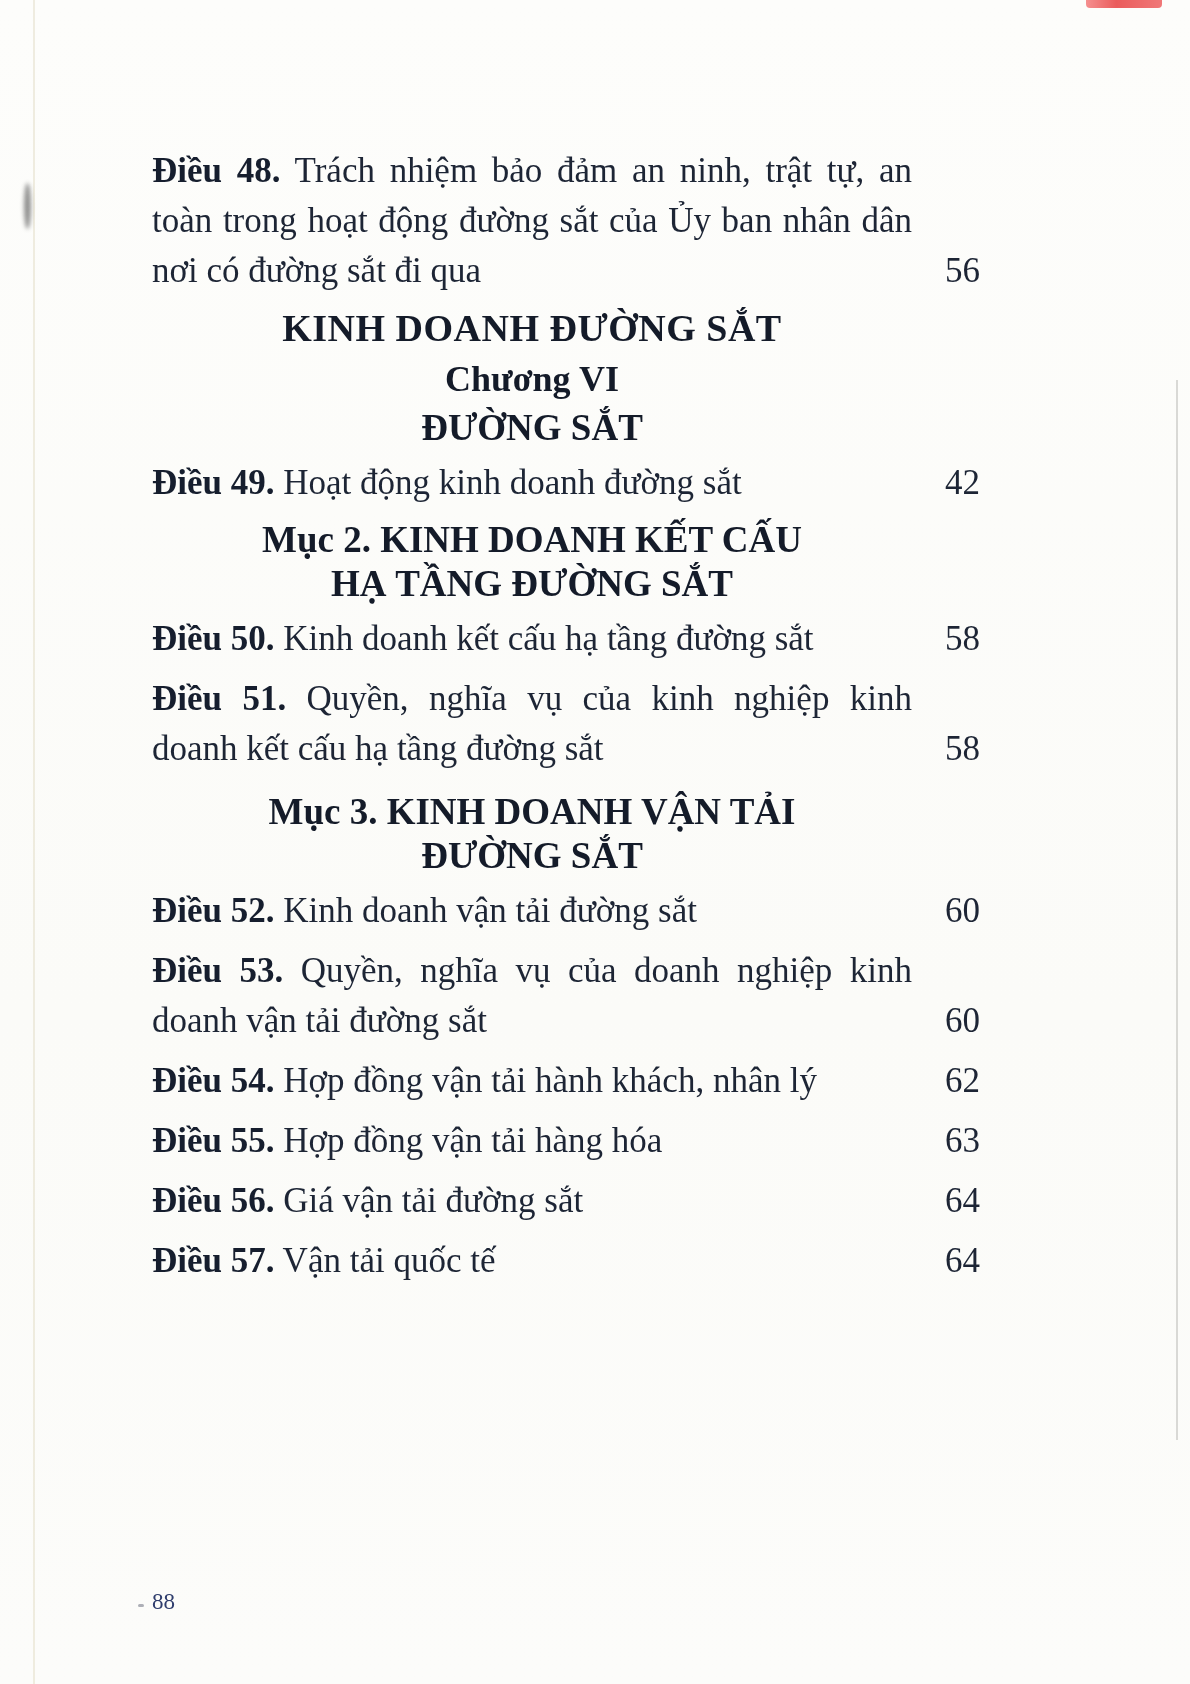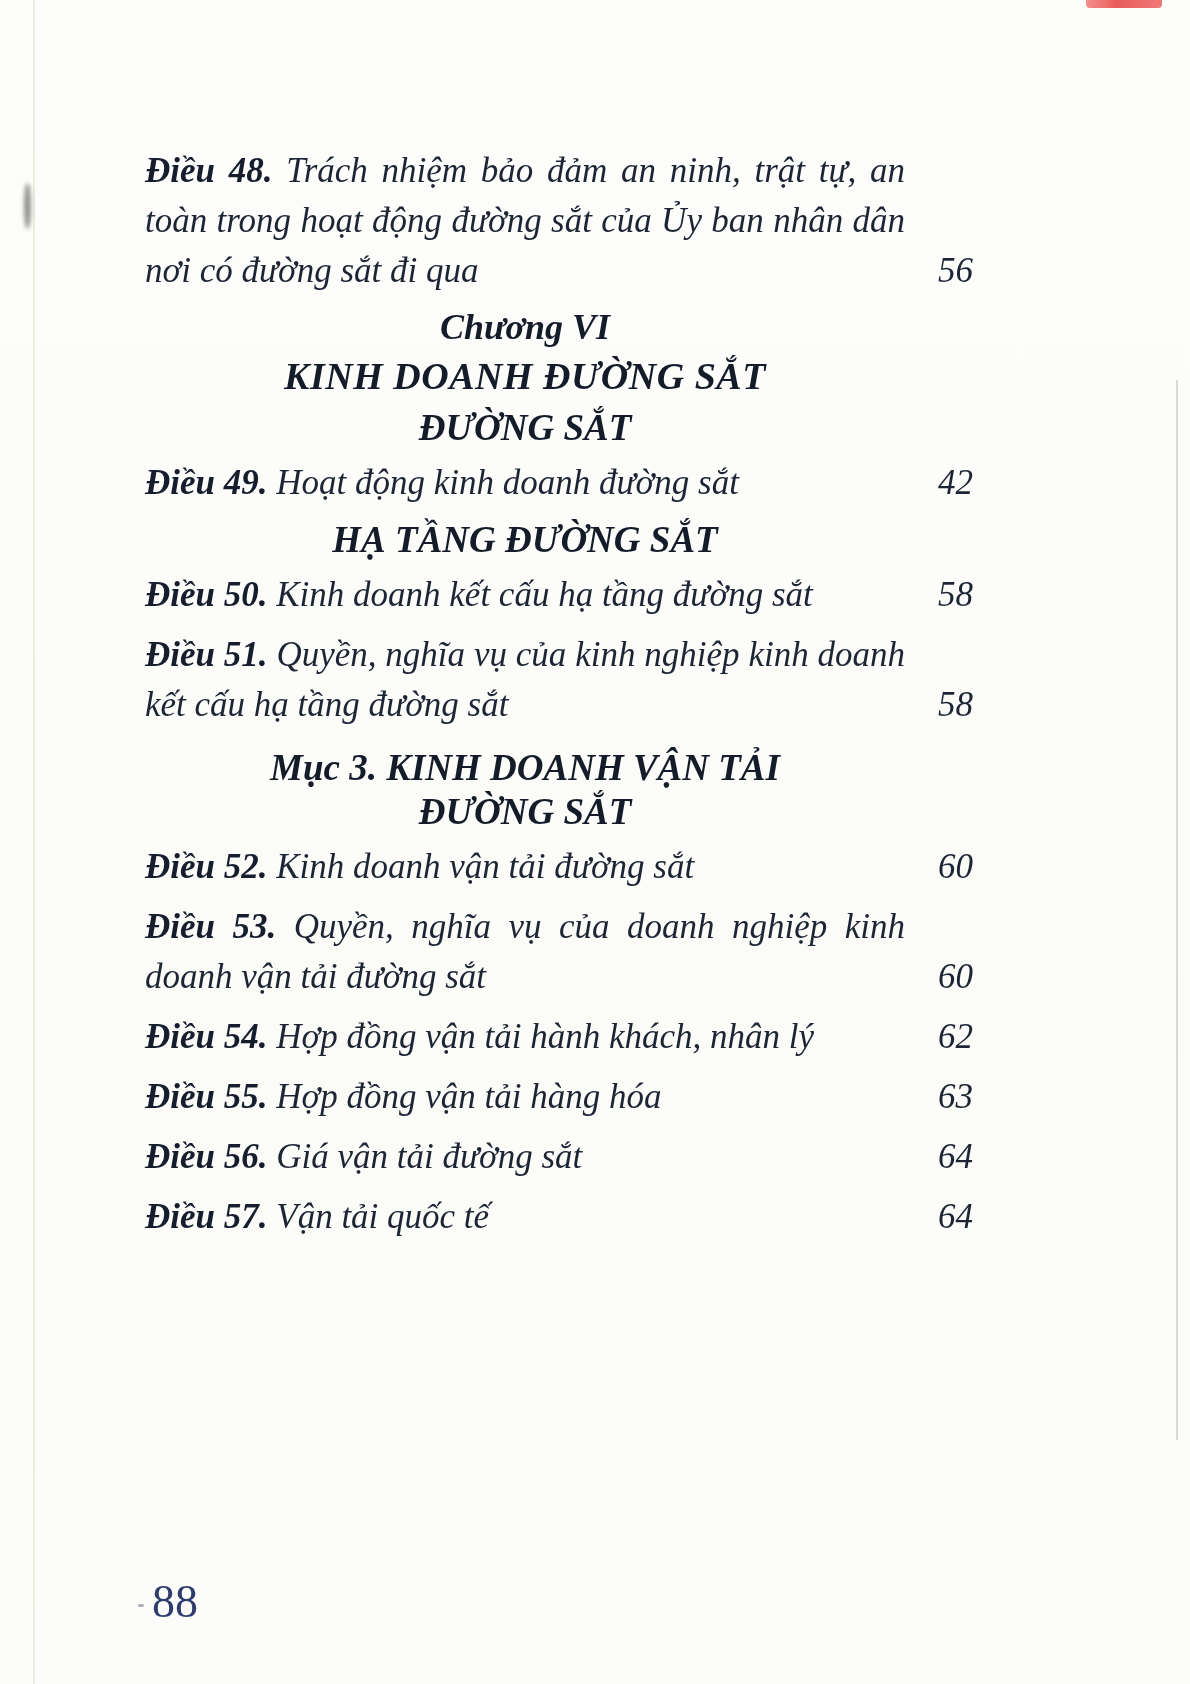--- a/index.html
+++ b/index.html
@@ -6,23 +6,22 @@
   body{
     width:1190px;height:1684px;position:relative;overflow:hidden;
     background:#ffffff;
     font-family:"Liberation Serif","DejaVu Serif",serif;
   }
   .page{
     position:absolute;inset:0;
     background:linear-gradient(180deg,#fdfdfb 0%,#fbfbf8 60%,#fcfcfa 100%);
   }
   .toc{
-    position:absolute;left:145px;top:146px;width:830px;
+    position:absolute;left:152px;top:146px;width:830px;
     color:#1d2535;
-    font-style:italic;
   }
   .entry{
     position:relative;
     font-size:35px;line-height:50px;
     margin:0 0 10px 0;
   }
   .entry .etext{
     display:block;width:760px;text-align:justify;
     text-justify:inter-word;
   }
@@ -34,21 +33,21 @@
   .h{
     width:760px;text-align:center;font-weight:700;color:#141b29;
   }
   .chapter{font-size:36px;line-height:42px;margin:4px 0 6px 0;}
   .chapter-title{font-size:38px;line-height:44px;margin:0 0 8px 0;letter-spacing:.5px;}
   .section{font-size:37px;line-height:44px;margin:0 0 8px 0;}
   .section .hline{display:block;}
   .gap-lg{margin-top:16px;}
   .footer{
     position:absolute;left:152px;top:1582px;
-    font-size:46px;line-height:40px;color:#2f3d6d;font-weight:400;text-align:center;
+    font-size:23px;line-height:40px;color:#2f3d6d;font-weight:400;text-align:center;
   }
   .footer .fdot{
     position:absolute;left:-14px;top:22px;width:6px;height:3px;
     background:#8b8f9a;border-radius:2px;opacity:.7;
   }
   
   .art-red{
     position:absolute;left:1086px;top:0;width:76px;height:8px;
     background:linear-gradient(90deg,#f58f8f,#ea5c5c 40%,#f07878);
     border-radius:0 0 4px 4px;filter:blur(.6px);
@@ -68,30 +67,31 @@
 </style>
 </head>
 <body>
 
 <div class="page">
   <div class="toc">
       <div class="entry">
         <span class="etext"><b class="elabel">Điều 48.</b><span> Trách nhiệm bảo đảm an ninh, trật tự, an toàn trong hoạt động đường sắt của Ủy ban nhân dân nơi có đường sắt đi qua</span></span>
         <span class="pnum">56</span>
       </div>
+      <div class="h chapter-title">KINH DOANH ĐƯỜNG SẮT</div>
       <div class="h chapter">Chương VI</div>
-      <div class="h chapter-title">KINH DOANH ĐƯỜNG SẮT</div>
       <div class="h section">
         <span class="hline">ĐƯỜNG SẮT</span>
       </div>
       <div class="entry">
         <span class="etext"><b class="elabel">Điều 49.</b><span> Hoạt động kinh doanh đường sắt</span></span>
         <span class="pnum">42</span>
       </div>
       <div class="h section">
+        <span class="hline">Mục 2. KINH DOANH KẾT CẤU</span>
         <span class="hline">HẠ TẦNG ĐƯỜNG SẮT</span>
       </div>
       <div class="entry">
         <span class="etext"><b class="elabel">Điều 50.</b><span> Kinh doanh kết cấu hạ tầng đường sắt</span></span>
         <span class="pnum">58</span>
       </div>
       <div class="entry">
         <span class="etext"><b class="elabel">Điều 51.</b><span> Quyền, nghĩa vụ của kinh nghiệp kinh doanh kết cấu hạ tầng đường sắt</span></span>
         <span class="pnum">58</span>
       </div>

